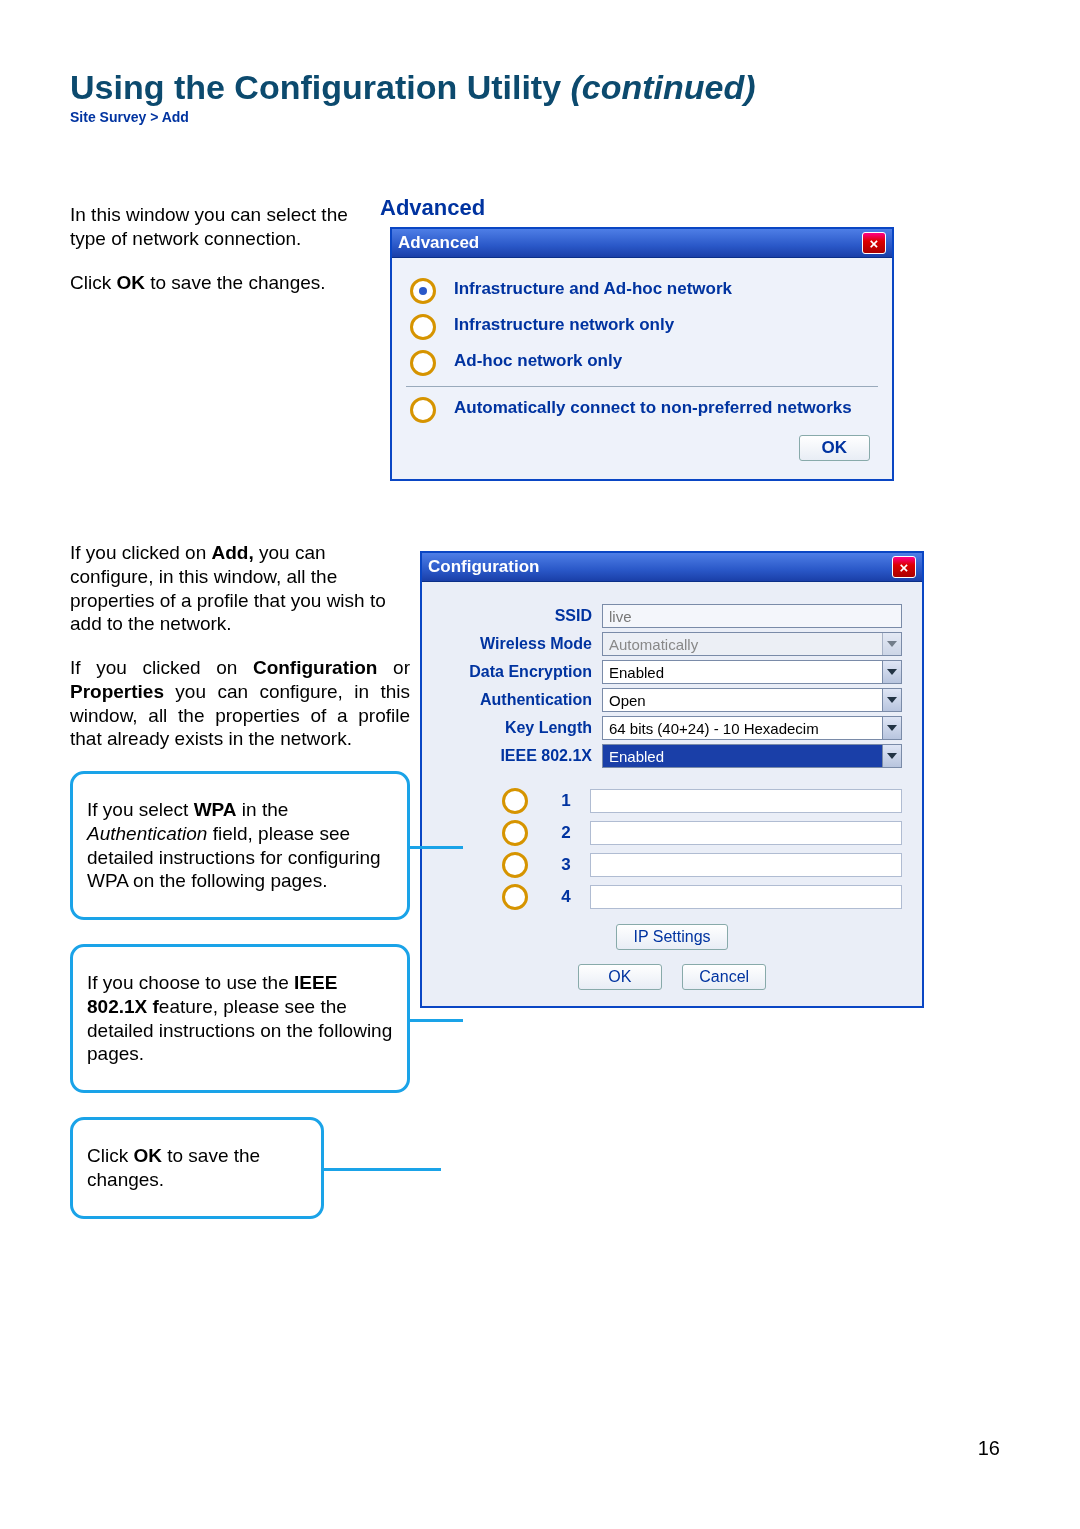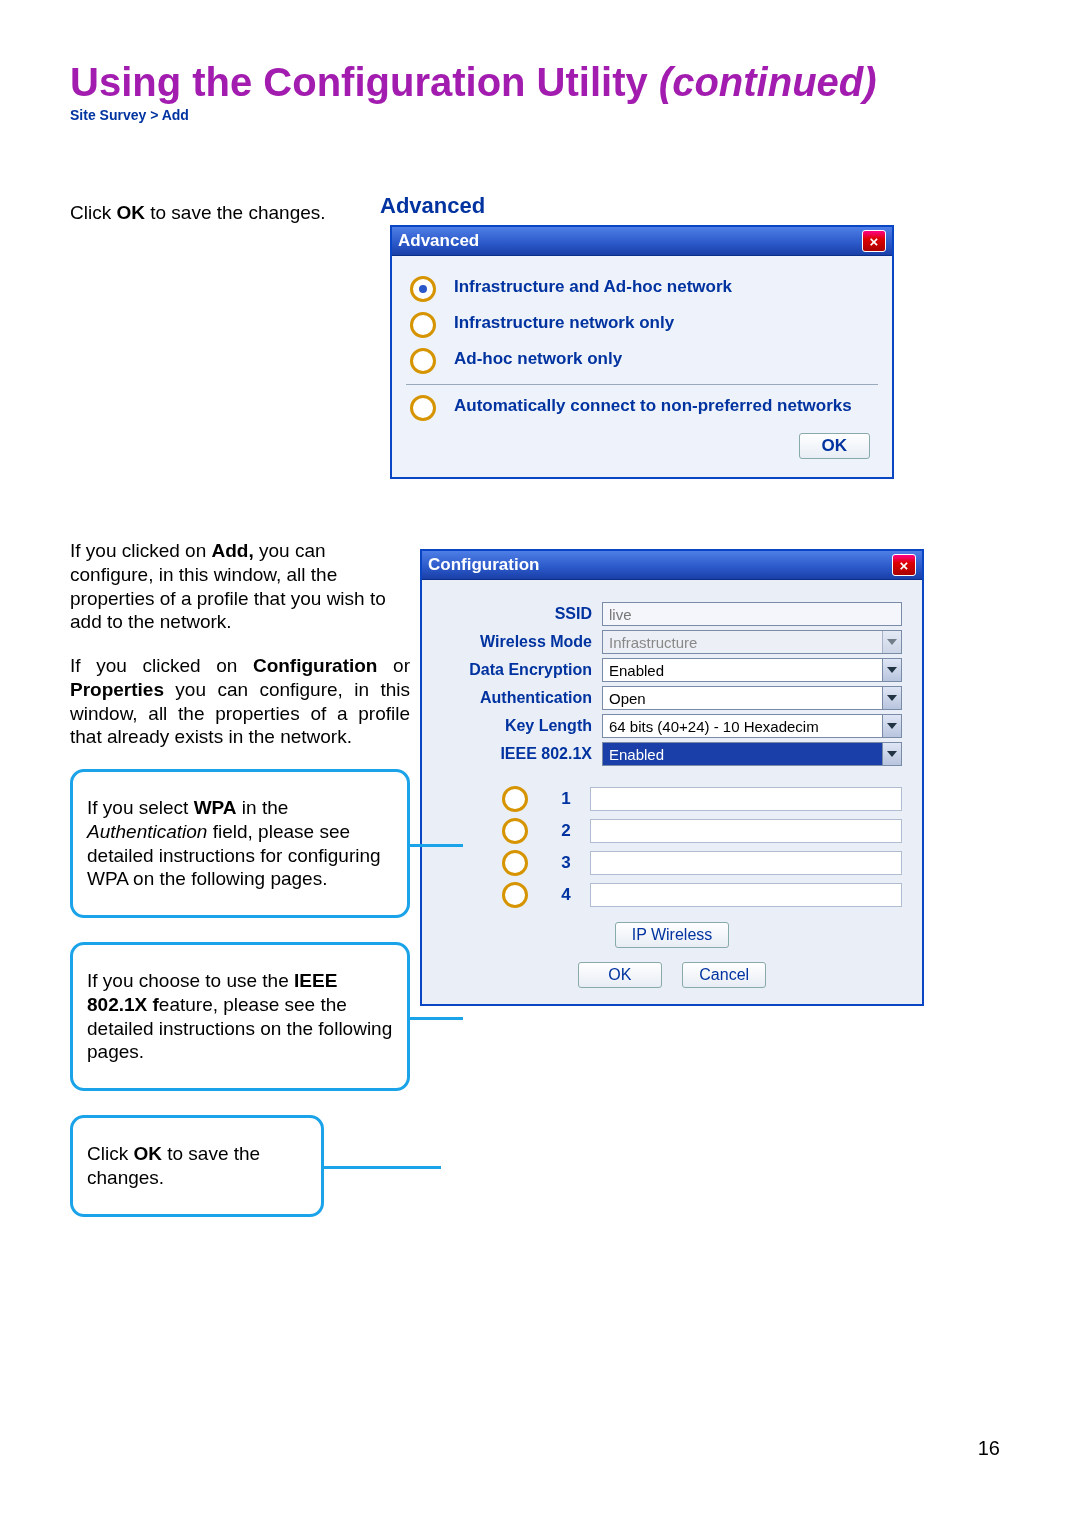--- a/index.html
+++ b/index.html
@@ -8,24 +8,24 @@
     font-family: Arial, Helvetica, sans-serif;
     background: #fff;
     width: 1080px;
   }
   .page {
     padding: 60px 70px 40px 70px;
     position: relative;
     min-height: 1400px;
   }
   .title {
-    font-size: 40px;
+    font-size: 34px;
     font-weight: bold;
-    color: #a21caf;
-    margin: 0 0 2px 0;
+    color: #0c4a6e;
+    margin: 8px 0 2px 0;
   }
   .title-italic { font-style: italic; }
   .breadcrumb {
     font-size: 14px;
     font-weight: bold;
     color: #0033a0;
     margin: 0 0 30px 0;
   }
   .row { display: flex; align-items: flex-start; }
   .left-col { width: 310px; flex-shrink: 0; }
@@ -202,20 +202,21 @@
 
 <div class="page">
   <div class="title">
     <span>Using the Configuration Utility </span><span class="title-italic">(continued)</span>
   </div>
   <div class="breadcrumb">Site Survey &gt; Add</div>
 
   <div class="row">
     <div class="left-col">
       <div style="height:48px"></div>
+      <p class="body-text">In this window you can select the type of network connection.</p>
       <p class="body-text">
         <span>Click </span><b>OK</b><span> to save the changes.</span>
       </p>
     </div>
     <div class="right-col">
       <div class="section-head">Advanced</div>
       <div class="win">
         <div class="win-titlebar">
           <span>Advanced</span>
           <div class="close-btn">×</div>
@@ -278,21 +279,21 @@
           <div class="close-btn">×</div>
         </div>
         <div class="cfg-body">
           <div class="form-row">
             <div class="form-label">SSID</div>
             <input class="text-input" readonly="" value="live" style="">
           </div>
           <div class="form-row">
             <div class="form-label">Wireless Mode</div>
             <div class="select-wrap disabled">
-              <div class="select-text">Infrastructure</div>
+              <div class="select-text">Automatically</div>
               <div class="select-arrow"></div>
             </div>
           </div>
           <div class="form-row">
             <div class="form-label">Data Encryption</div>
             <div class="select-wrap">
               <div class="select-text">Enabled</div>
               <div class="select-arrow"></div>
             </div>
           </div>
@@ -334,21 +335,21 @@
             <div class="key-num">3</div>
             <div class="key-input"></div>
           </div>
           <div class="key-row">
             <div class="radio"></div>
             <div class="key-num">4</div>
             <div class="key-input"></div>
           </div>
 
           <div class="btn-row">
-            <span class="btn">IP Wireless</span>
+            <span class="btn">IP Settings</span>
           </div>
           <div class="btn-row">
             <span class="btn" style="min-width:50px;text-align:center">OK</span>
             <span class="btn">Cancel</span>
           </div>
         </div>
       </div>
     </div>
   </div>
 

